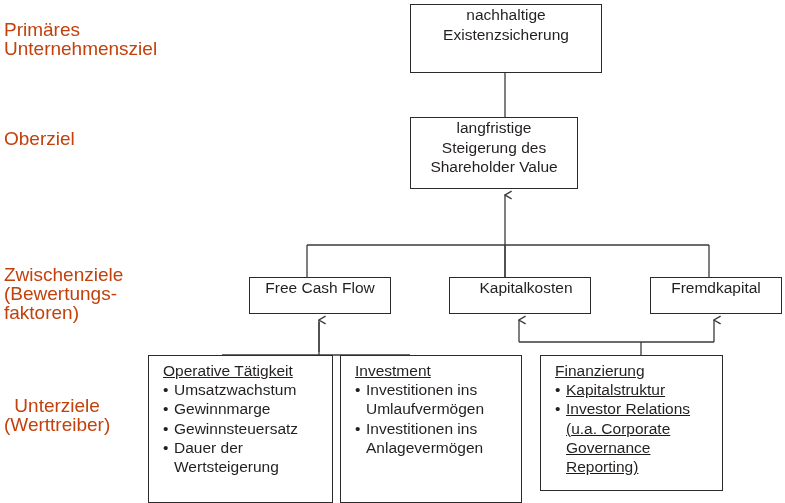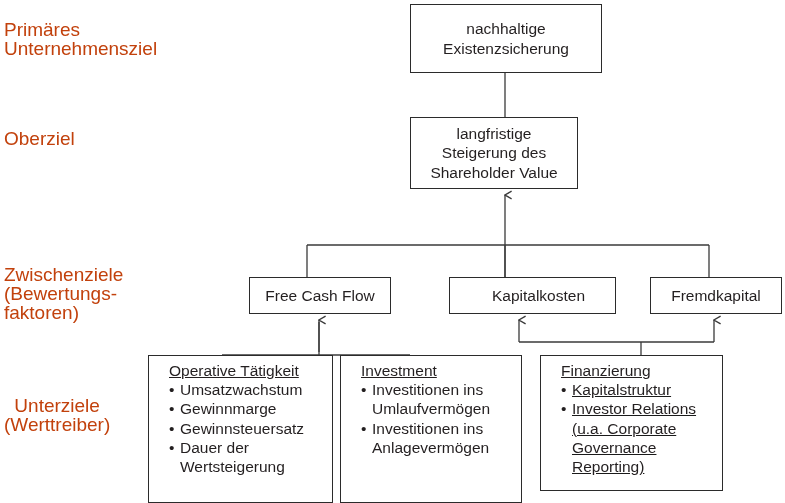--- a/index.html
+++ b/index.html
@@ -36,32 +36,31 @@
     white-space: pre;
   }
   .node {
     position: absolute;
     box-sizing: border-box;
     border: 1.4px solid #2b2b2b;
     background: #ffffff;
   }
   .node-center {
     display: flex;
-    align-items: center;
     justify-content: center;
     text-align: center;
   }
   .node-center .node-text {
     font-size: 15.5px;
     line-height: 19.5px;
     color: #231f20;
     white-space: pre-line;
   }
   .leaf {
-    padding: 5px 7px 4px 20px;
+    padding: 5px 7px 4px 14px;
   }
   .leaf-title {
     font-size: 15.5px;
     line-height: 19px;
     text-decoration: underline;
     text-underline-offset: 1px;
     color: #231f20;
     white-space: nowrap;
   }
   .leaf-list {
@@ -134,21 +133,21 @@
 
   <div class="node node-center" style="left:410px; top:117px; width:168px; height:72px;">
     <div class="node-text">langfristige
 Steigerung des
 Shareholder Value</div>
   </div>
 
   <div class="node node-center" style="left:249px; top:277px; width:142px; height:37px;">
     <div class="node-text">Free Cash Flow</div>
   </div>
-  <div class="node node-center" style="left:449px; top:277px; width:167px; height:37px;padding-left:12px;">
+  <div class="node node-center" style="left:449px; top:277px; width:142px; height:37px;padding-left:12px;">
     <div class="node-text">Kapitalkosten</div>
   </div>
   <div class="node node-center" style="left:650px; top:277px; width:132px; height:37px;">
     <div class="node-text">Fremdkapital</div>
   </div>
 
   <div class="node leaf" style="left:148px; top:355px; width:185px; height:148px;">
     <div class="leaf-title">Operative Tätigkeit</div>
     <ul class="leaf-list">
       <li><span class="bullet">•</span><span>Umsatzwachstum</span></li>

